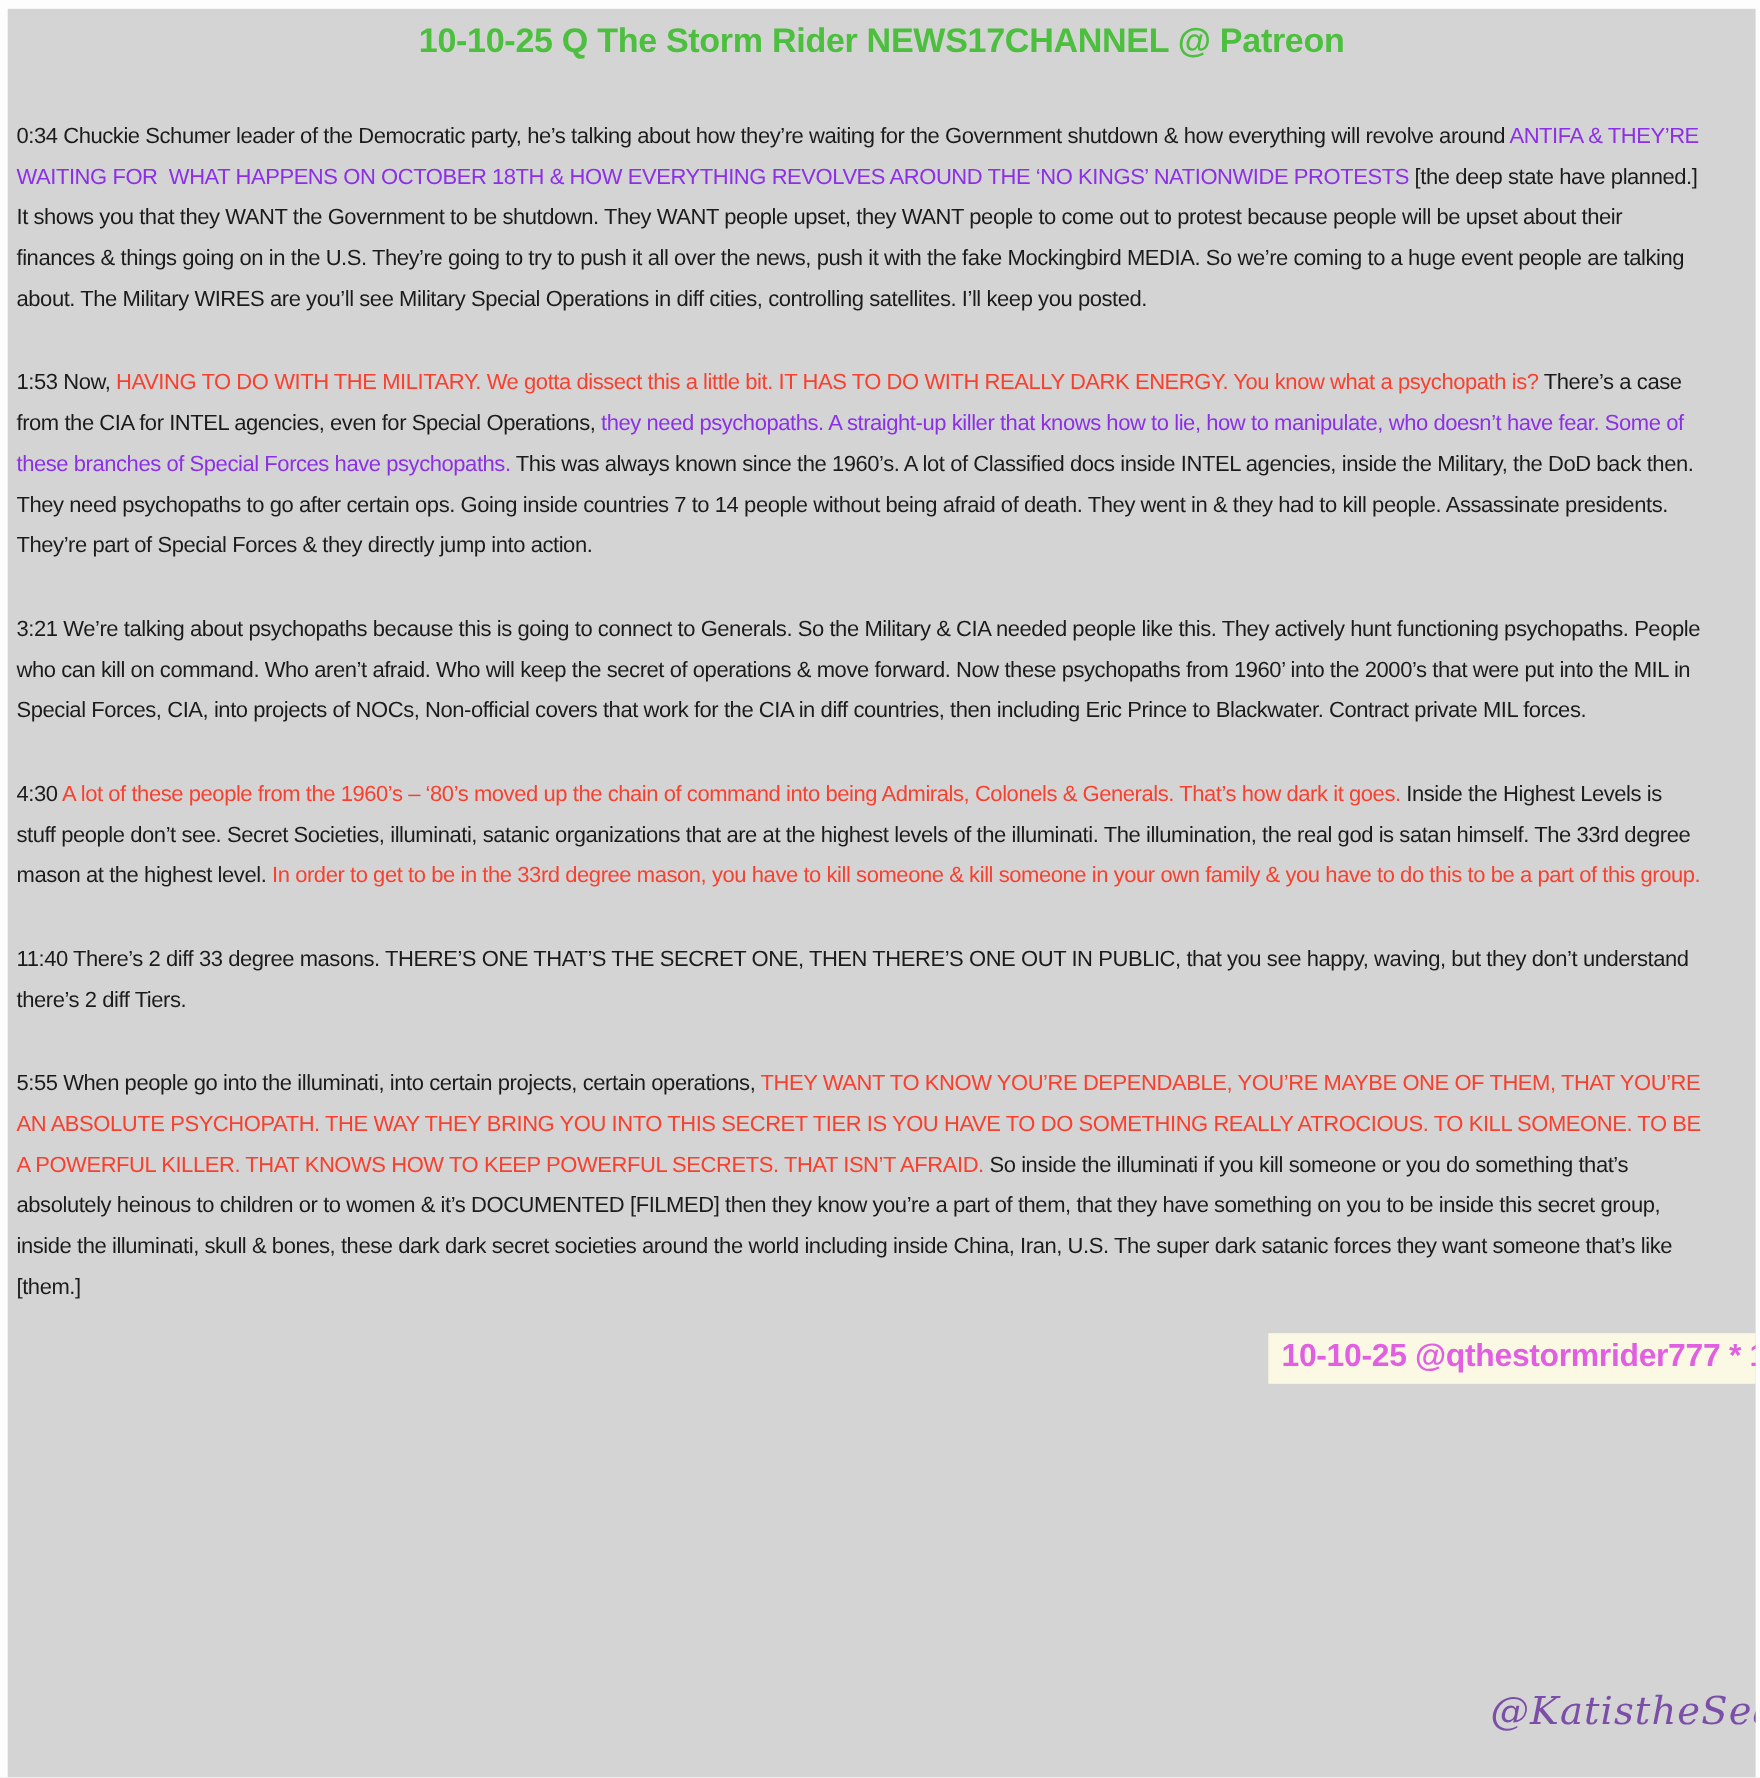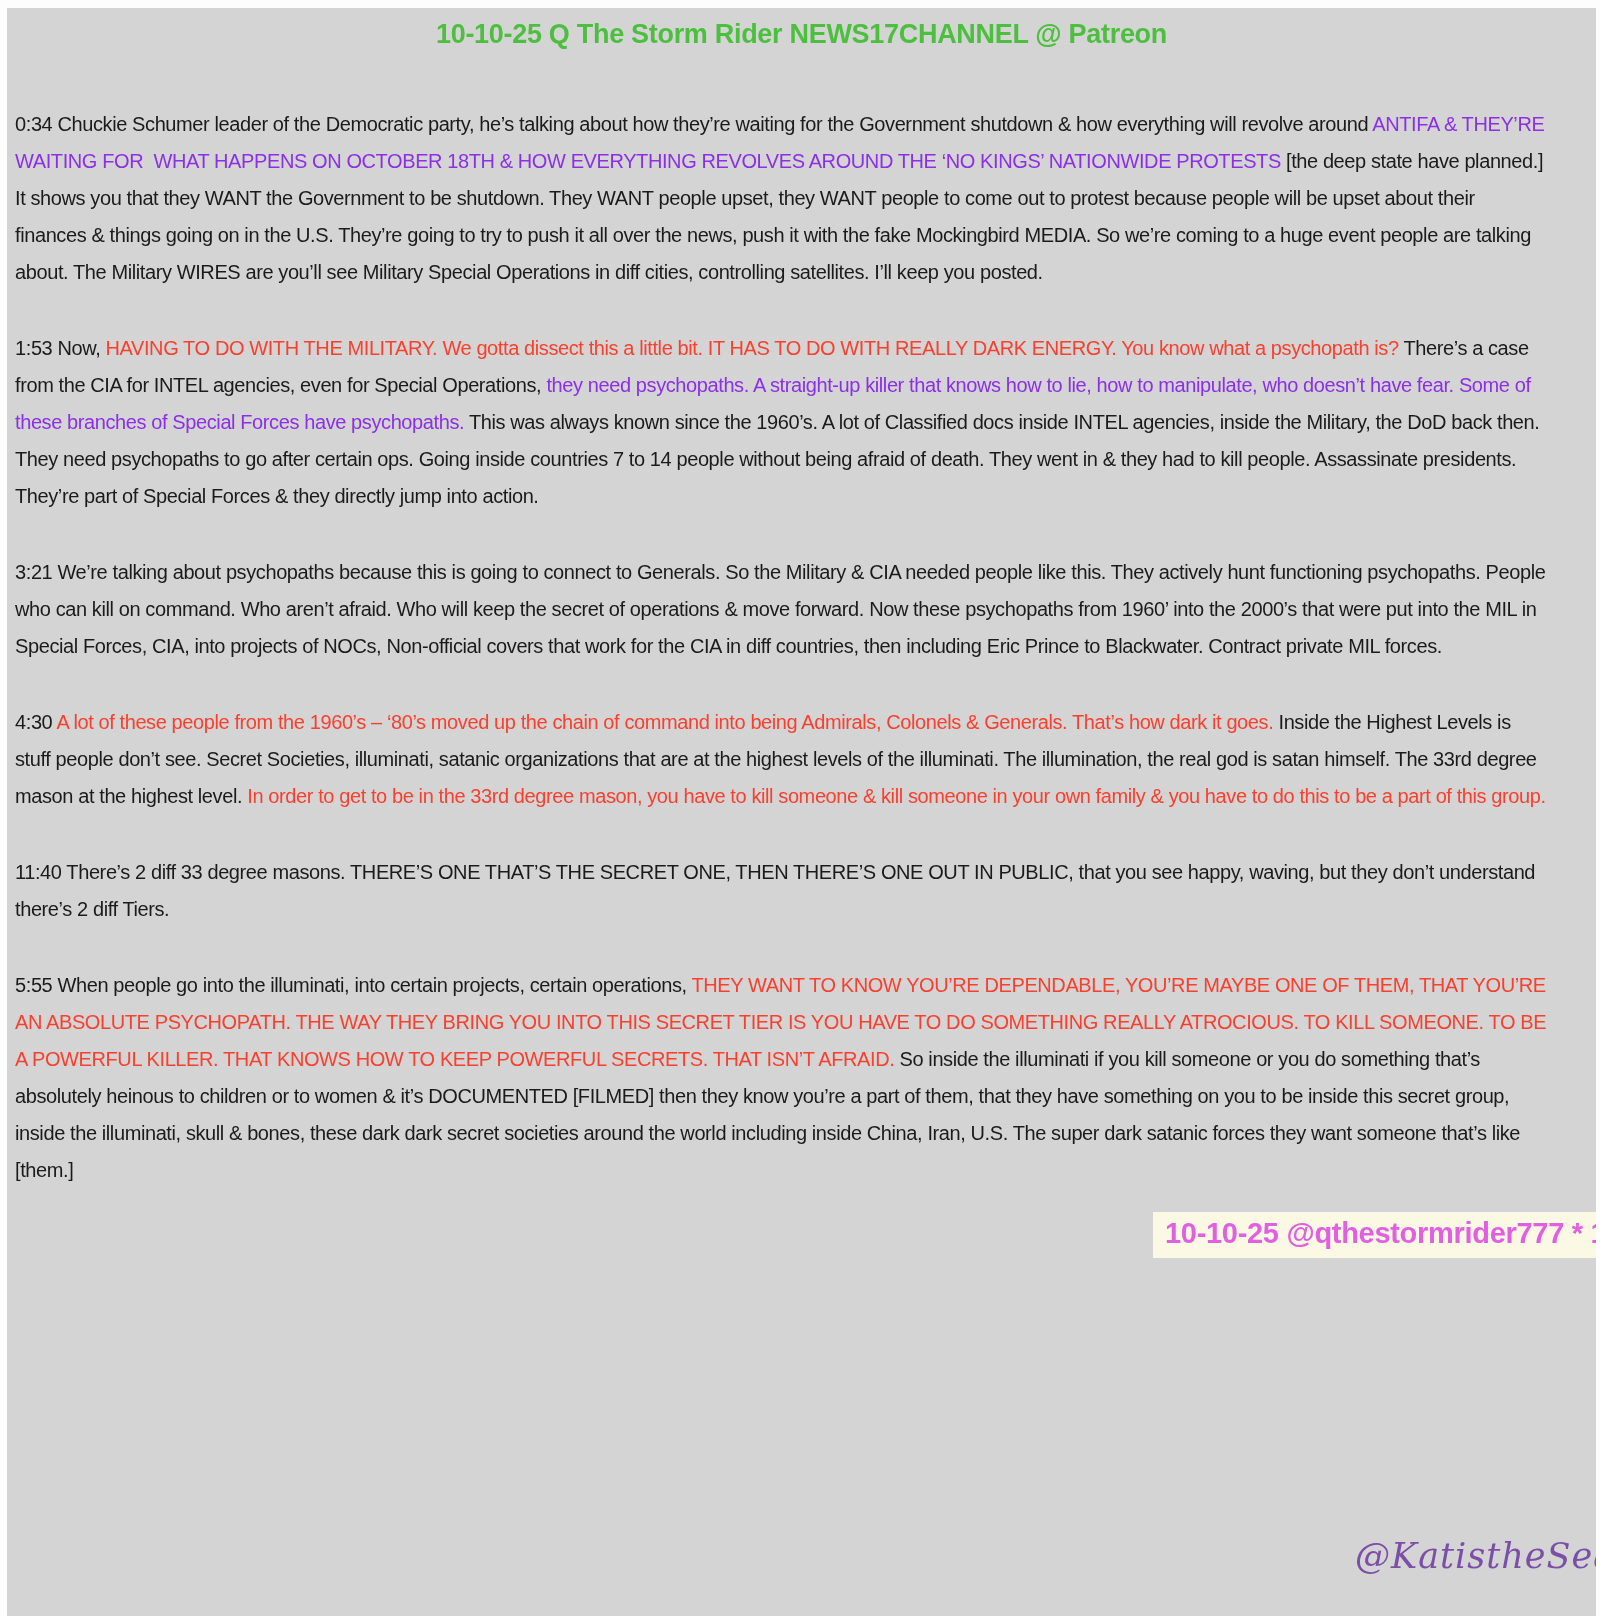--- a/index.html
+++ b/index.html
@@ -21,21 +21,21 @@
     border-style:solid;
     border-color:#fdfdfd;
     border-width:8px 4px 0 7px;
     overflow:hidden;
     font-family:"Liberation Sans", sans-serif;
   }
   .title{
     margin:0;
     padding-top:11px;
     text-align:center;
-    font-size:27px;
+    font-size:31px;
     font-weight:bold;
     letter-spacing:-0.3px;
     color:var(--green);
   }
   .transcript{
     position:absolute;
     left:8px;
     top:98px;
     width:1534px;
   }

